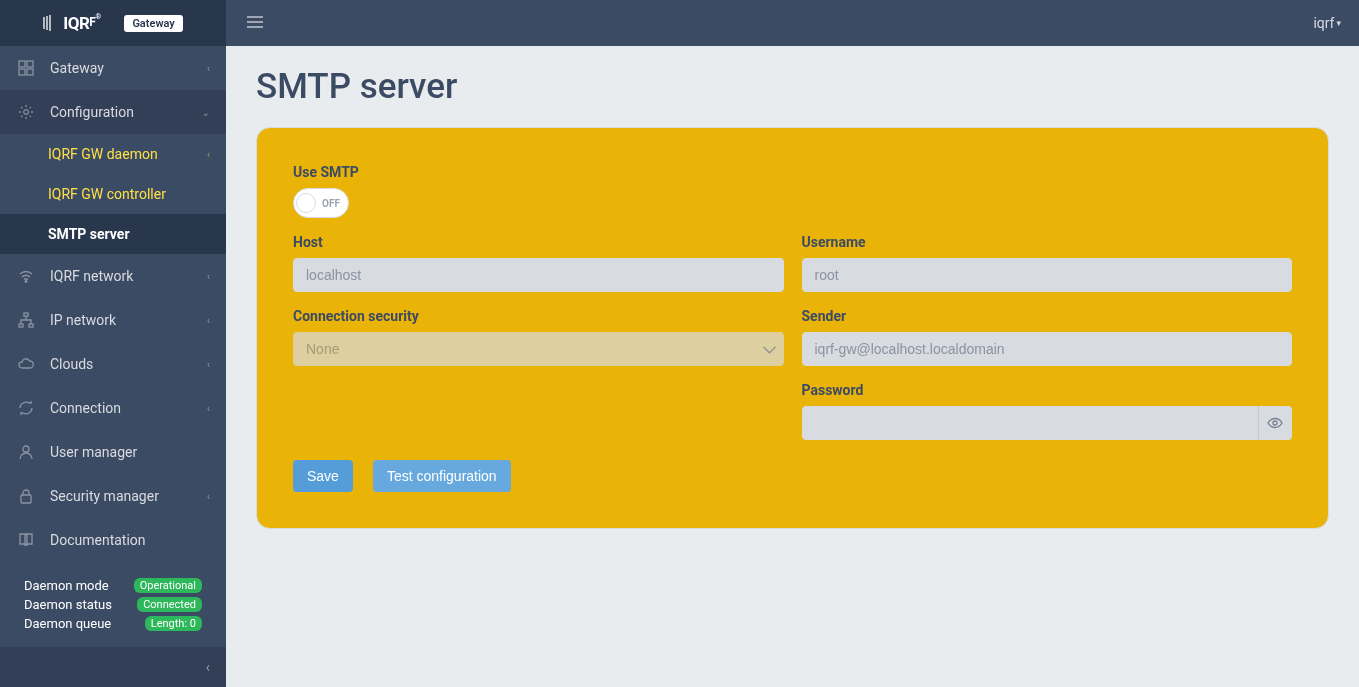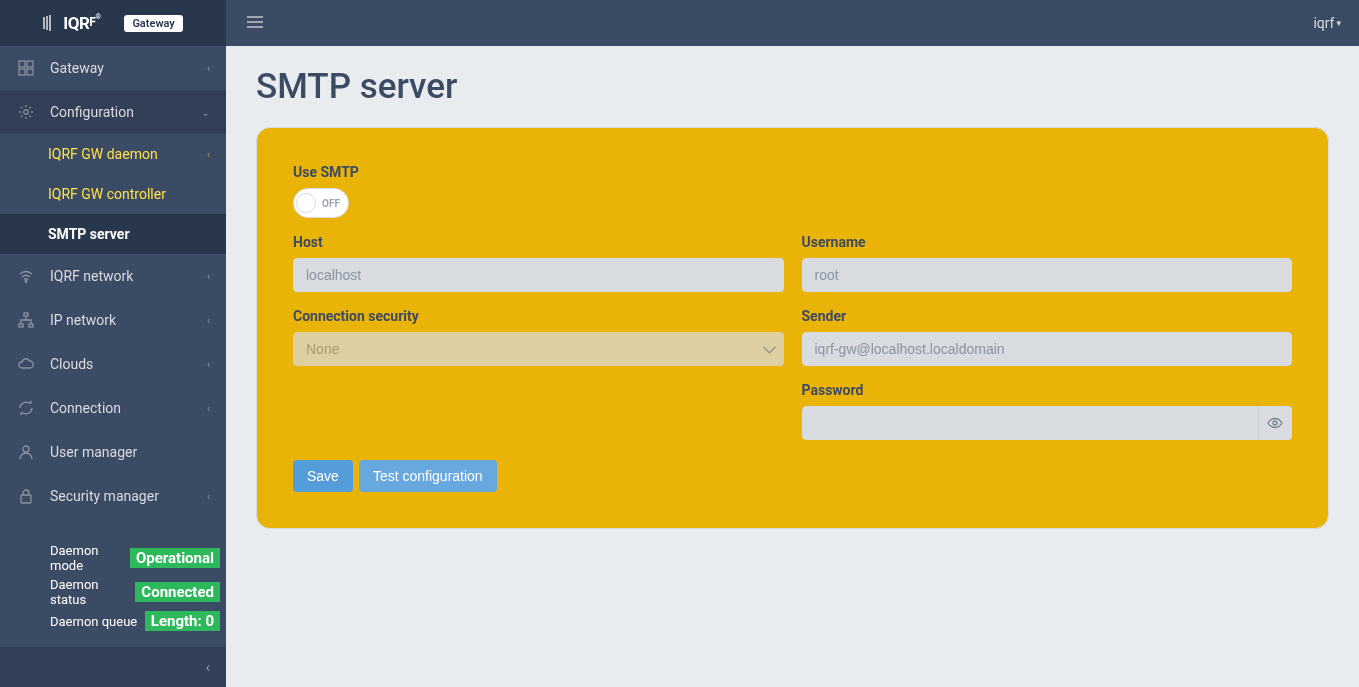--- a/index.html
+++ b/index.html
@@ -81,38 +81,37 @@
   align-items: center;
   position: relative;
 }
 .nav-subitem.with-chevron .nav-chevron { margin-left: auto; }
 .nav-subitem.active {
   background: #29374d;
   font-weight: 700;
   color: #fff;
 }
 .status-block {
-  padding: 10px 6px 14px;
+  padding: 10px 24px 14px;
   font-size: 13px;
-  margin-left: 44px;
 }
 .status-row {
   display: flex;
   justify-content: space-between;
   align-items: center;
   padding: 2px 0;
 }
 .status-label { color: #fff; }
 .status-badge {
   background: #2eb85c;
   color: #fff;
-  font-size: 15px;
-  font-weight: 700;
+  font-size: 11px;
+  font-weight: 400;
   padding: 1px 6px;
-  border-radius: 0;
+  border-radius: 6px;
 }
 .sidebar-footer {
   background: #333f56;
   height: 40px;
   display: flex;
   align-items: center;
   justify-content: flex-end;
   padding-right: 16px;
   cursor: pointer;
 }
@@ -228,21 +227,21 @@
   display: inline-block;
   padding: 8px 14px;
   font-size: 14px;
   border: none;
   border-radius: 4px;
   cursor: pointer;
   color: #fff;
 }
 .btn-primary { background: #559dd8; }
 .btn-primary.light { background: #67a9de; }
-.buttons { display: flex; gap: 6px; margin-top: 4px; }
+.buttons { display: flex; gap: 20px; margin-top: 4px; }
 </style>
 </head>
 <body>
 
 <div class="app">
   <aside class="sidebar">
     <div class="brand">
       <div class="brand-logo">
         <span class="brand-iqrf">
           <svg width="18" height="16" viewBox="0 0 18 16">

